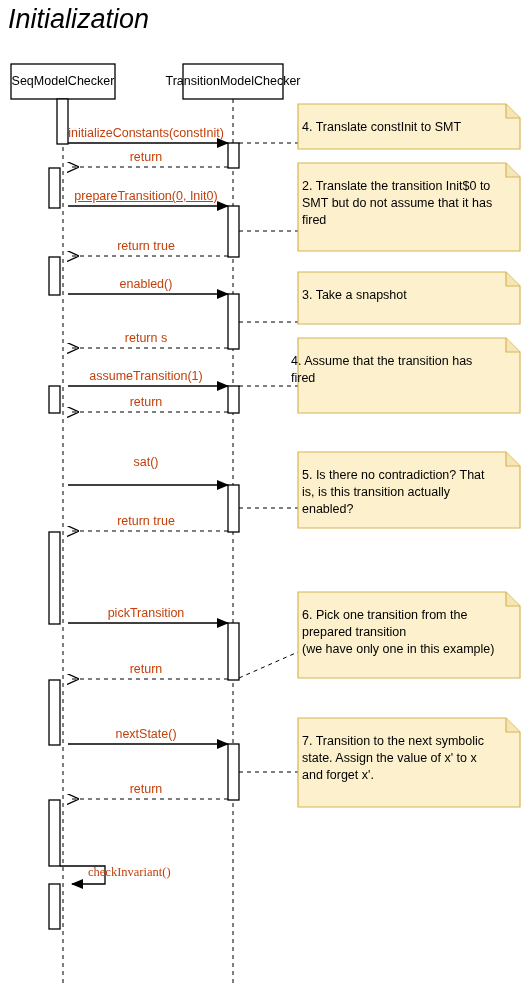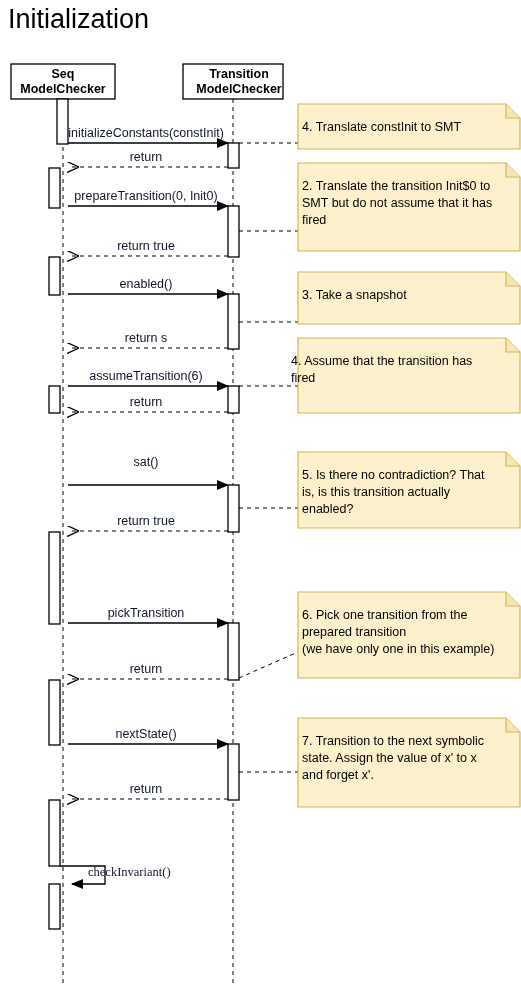--- a/index.html
+++ b/index.html
@@ -23,50 +23,50 @@
   #page-title {
     position: absolute;
     left: 8px;
     top: 2px;
     font-size: 27px;
     line-height: 34px;
     font-weight: 400;
     color: #000000;
     letter-spacing: 0px;
     white-space: nowrap;
+    font-style: italic;
   }
   
   #canvas {
     position: absolute;
     left: 0;
     top: 0;
     width: 521px;
     height: 984px;
   }
   
   .lifeline-head {
     position: absolute;
     box-sizing: border-box;
     display: flex;
-    flex-direction: column;
+    flex-direction: row;
     align-items: center;
     justify-content: center;
     font-size: 12.5px;
     line-height: 15px;
     text-align: center;
     color: #000;
     pointer-events: auto;
-    font-weight: bold;
   }
   .lifeline-head span { display: block; white-space: nowrap; }
   .msg-label {
     position: absolute;
     font-size: 12.5px;
     line-height: 15px;
-    color: #0f172a;
+    color: #c2410c;
     white-space: nowrap;
     text-align: center;
     transform: translateX(-50%);
   }
   .msg-label.left-anchor {
     transform: none;
     text-align: left;
   }
   .note-text {
     position: absolute;
@@ -157,21 +157,21 @@
         <line x1="228" y1="799" x2="68" y2="799" stroke="#000000" stroke-width="1" stroke-dasharray="4 4" marker-end="url(#arrow-open)"></line>
         <path d="M 60 866 L 105 866 L 105 884 L 72 884" fill="none" stroke="#000000" stroke-width="1.3" marker-end="url(#arrow-filled)"></path>
       </g>
   </svg>
 
   <div id="text-layer">
       <div class="lifeline-head" style="left: 11px; top: 64px; width: 104px; height: 35px;">
         <span>Seq</span>
         <span>ModelChecker</span>
       </div>
-      <div class="lifeline-head" style="left: 183px; top: 64px; width: 100px; height: 35px; margin-left: 6px;">
+      <div class="lifeline-head" style="left: 183px; top: 64px; width: 100px; height: 35px;">
         <span>Transition</span>
         <span>ModelChecker</span>
       </div>
       <div class="note-text" style="left: 302px; top: 119px; width: 216px;">4. Translate constInit to SMT</div>
       <div class="note-text" style="left: 302px; top: 178px; width: 216px;">2. Translate the transition Init$0 to
 SMT but do not assume that it has
 fired</div>
       <div class="note-text" style="left: 302px; top: 287px; width: 216px;">3. Take a snapshot</div>
       <div class="note-text" style="left: 291px; top: 353px; width: 216px;">4. Assume that the transition has
 fired</div>
@@ -179,25 +179,25 @@
 is, is this transition actually
 enabled?</div>
       <div class="note-text" style="left: 302px; top: 607px; width: 216px;">6. Pick one transition from the
 prepared transition
 (we have only one in this example)</div>
       <div class="note-text" style="left: 302px; top: 733px; width: 216px;">7. Transition to the next symbolic
 state. Assign the value of x' to x
 and forget x'.</div>
       <div class="msg-label" style="left: 146px; top: 126px;">initializeConstants(constInit)</div>
       <div class="msg-label" style="left: 146px; top: 150px;">return</div>
-      <div class="msg-label" style="left: 146px; top: 189px;">prepareTransition(0, Init0)</div>
+      <div class="msg-label" style="left: 146px; top: 189px; text-decoration: underline;">prepareTransition(0, Init0)</div>
       <div class="msg-label" style="left: 146px; top: 239px;">return true</div>
       <div class="msg-label" style="left: 146px; top: 277px;">enabled()</div>
       <div class="msg-label" style="left: 146px; top: 331px;">return s</div>
-      <div class="msg-label" style="left: 146px; top: 369px;">assumeTransition(6)</div>
+      <div class="msg-label" style="left: 146px; top: 369px;">assumeTransition(1)</div>
       <div class="msg-label" style="left: 146px; top: 395px;">return</div>
       <div class="msg-label" style="left: 146px; top: 455px;">sat()</div>
       <div class="msg-label" style="left: 146px; top: 514px;">return true</div>
       <div class="msg-label" style="left: 146px; top: 606px;">pickTransition</div>
       <div class="msg-label" style="left: 146px; top: 662px;">return</div>
       <div class="msg-label" style="left: 146px; top: 727px;">nextState()</div>
       <div class="msg-label" style="left: 146px; top: 782px;">return</div>
       <div class="msg-label left-anchor" style="left: 88px; top: 865px; font-family: Liberation Serif, serif;">checkInvariant()</div>
     </div>
 

